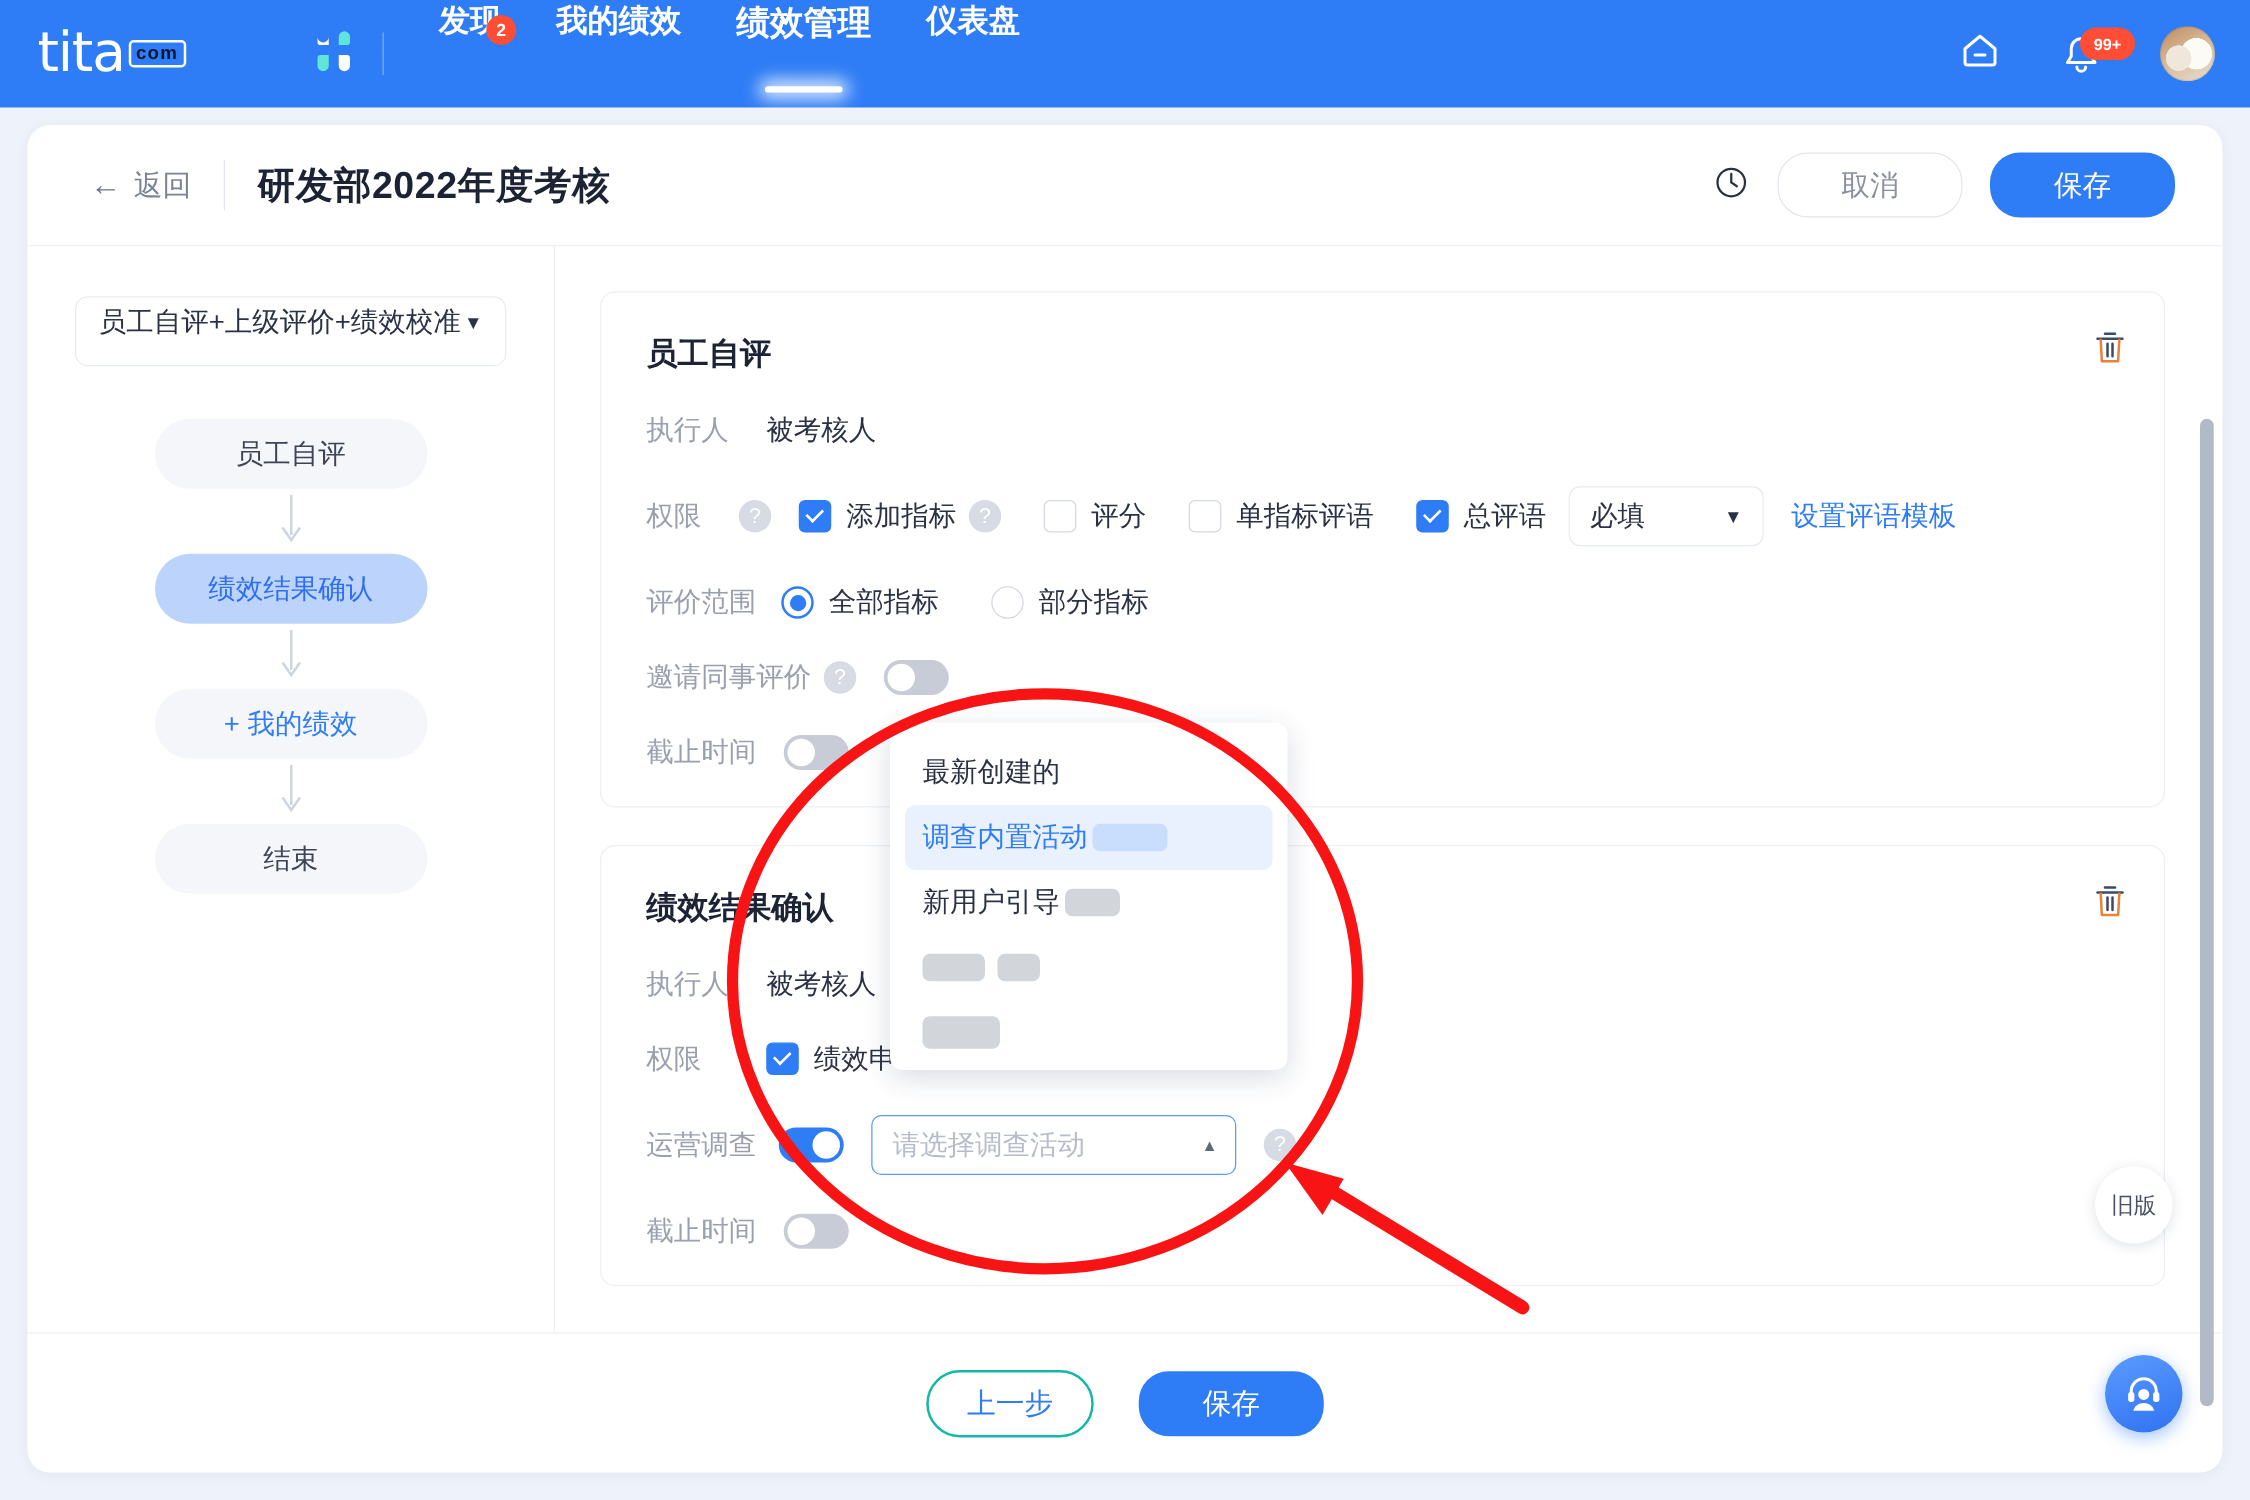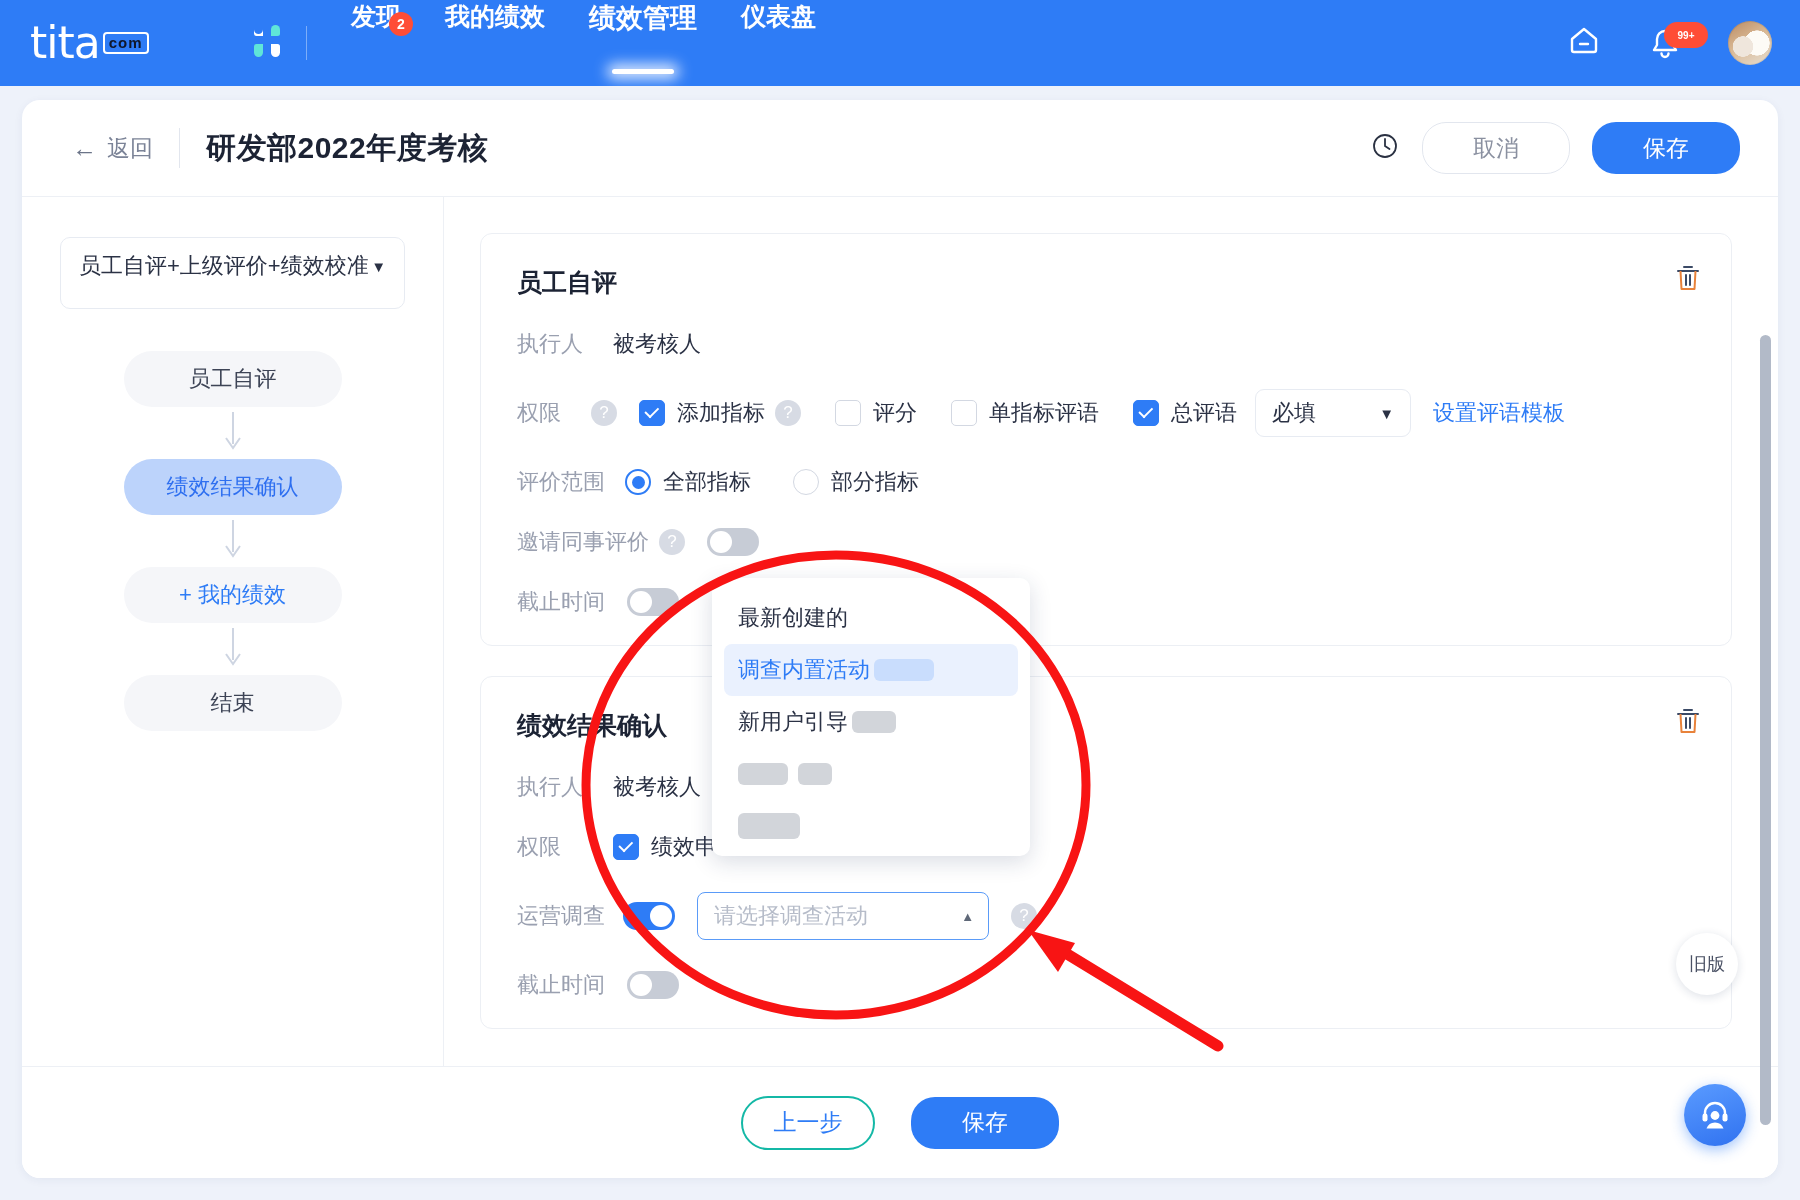--- a/index.html
+++ b/index.html
@@ -56,21 +56,21 @@
     padding: 0 4px;
   }
   .top-right {
     position: absolute; right: 28px; top: 0; height: 86px;
     display: flex; align-items: center; gap: 46px;
   }
   .bell-wrap { position: relative; display: flex; align-items: center; }
   .bell-badge {
     position: absolute; left: 16px; top: -4px;
     background: #ff4d36; color: #fff; border-radius: 13px;
-    height: 26px; min-width: 44px; font-size: 10px; font-weight: 700;
+    height: 26px; min-width: 44px; font-size: 13px; font-weight: 700;
     display: flex; align-items: center; justify-content: center; padding: 0 7px;
   }
   .avatar {
     width: 44px; height: 44px; border-radius: 50%;
     background:
       radial-gradient(circle at 34% 58%, #efe6dc 0 26%, rgba(0,0,0,0) 27%),
       radial-gradient(circle at 66% 50%, #fdfbf6 0 34%, rgba(0,0,0,0) 35%),
       radial-gradient(circle at 66% 66%, #c98a4a 0 12%, rgba(0,0,0,0) 13%),
       linear-gradient(150deg,#b98a62 0%, #d9b894 45%, #e7e0d4 100%);
     box-shadow: inset 0 0 0 1px rgba(0,0,0,.08);
@@ -116,21 +116,21 @@
 
   .hr { height: 1px; background: #edf0f5; }
 
   
   .body { display: flex; height: 966px; position: relative; }
   .sidebar {
     width: 422px; border-right: 1px solid #edf0f5; padding-top: 40px;
     position: relative; flex: 0 0 422px;
   }
   .mode-select {
-    margin: 0 auto; width: 345px; height: 72px; border: 1px solid #e7ebf2;
+    margin: 0 auto; width: 345px; height: 56px; border: 1px solid #e7ebf2;
     border-radius: 10px; display: flex; align-items: center;
     justify-content: space-between; padding: 0 18px 14px 18px;
     font-size: 22px; color: #2b3245; cursor: pointer; background: #fff;
   }
   .caret { color: #2b3245; font-size: 15px; }
   .flow { margin-top: 42px; display: flex; flex-direction: column; align-items: center; }
   .node {
     width: 218px; height: 56px; border-radius: 28px; background: #f5f6f9;
     display: flex; align-items: center; justify-content: center;
     font-size: 22px; color: #3d4456; cursor: pointer;

